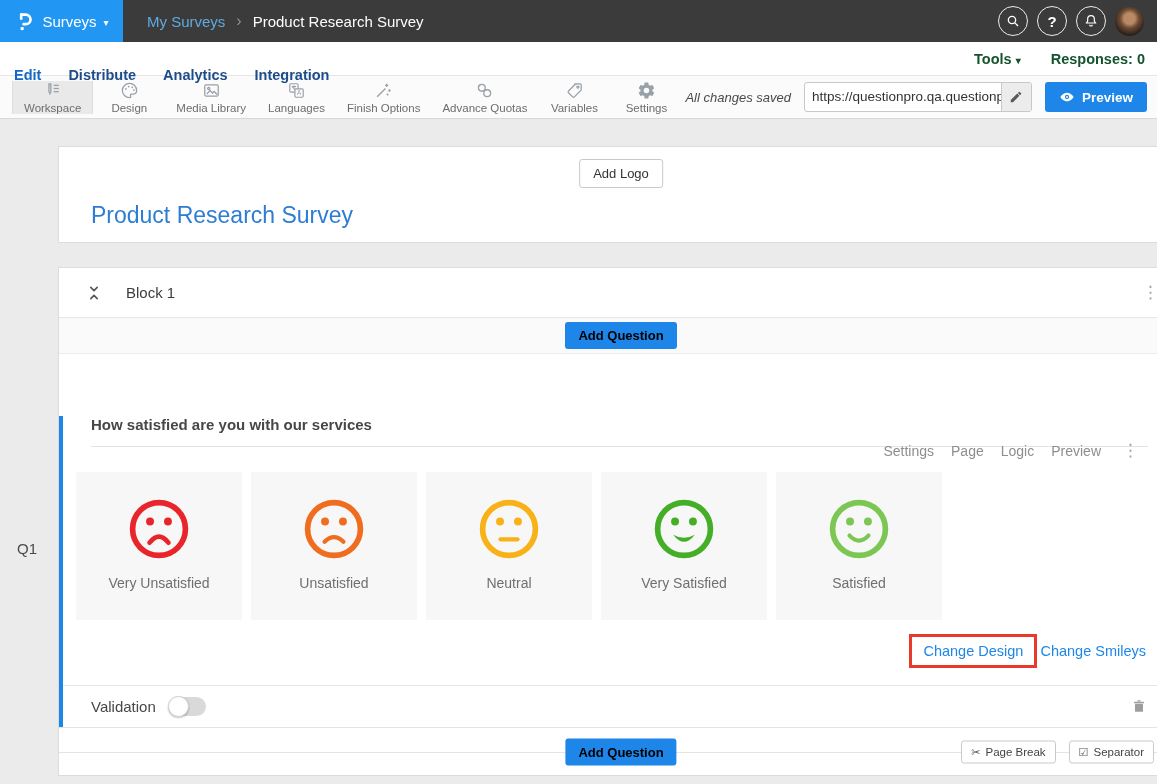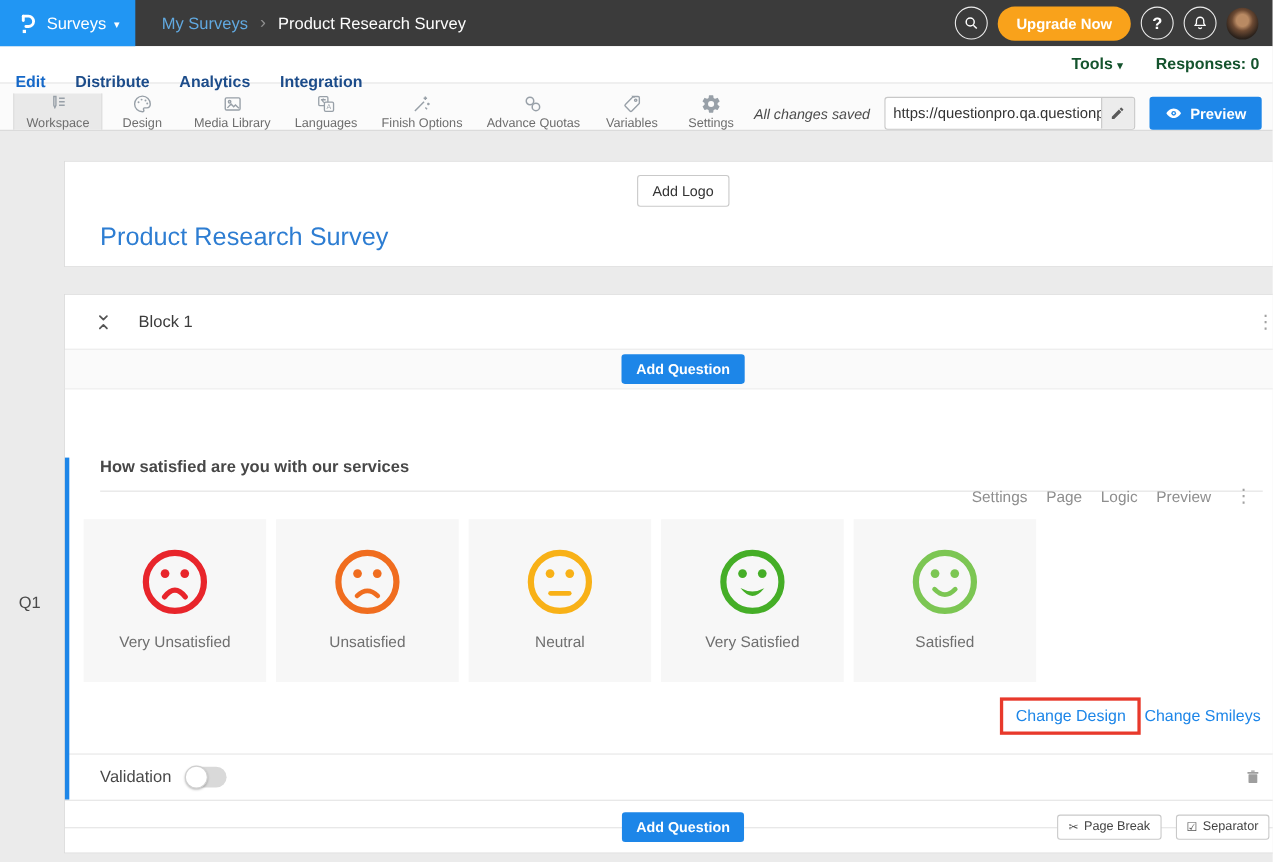--- a/index.html
+++ b/index.html
@@ -28,21 +28,21 @@
     background:radial-gradient(circle at 50% 40%, #b98a63 0 24%, #6d4a33 42%, #2a211b 72%, #171310 100%); }
   
   .subnav { height:33px; background:#fff; display:flex; align-items:center; padding:0 12px 0 14px; }
   .tabs { display:flex; gap:27px; }
   .tab { font-size:14.5px; font-weight:bold; color:#1c4c8a; cursor:pointer; padding:5px 0 3px; border-bottom:2px solid transparent;margin-top:32px; }
   .tab.active { color:#1568c8; border-bottom-color:#1d7bd4; }
   .subnav-right { margin-left:auto; display:flex; gap:30px; align-items:center; }
   .subnav-right .item { font-size:14.5px; font-weight:bold; color:#14532d; cursor:pointer; }
   .subnav-right .caret { font-size:10px; }
   
-  .ribbon { height:44px; background:#fbfbfb; border-top:1px solid #e6e6e6; border-bottom:1px solid #d8d8d8; display:flex; align-items:flex-end; }
+  .ribbon { height:44px; background:#fbfbfb; border-top:1px solid #e6e6e6; border-bottom:1px solid #d8d8d8; display:flex; align-items:center; }
   .ribbon-items { display:flex; padding-left:12px; }
   .ritem { padding:0 11px; min-width:72px; display:flex; flex-direction:column; align-items:center; justify-content:center; gap:2px; cursor:pointer; color:#98a0a8; }
   .ritem.active { background:#e9e9e9; border-left:1px solid #ddd; border-right:1px solid #ddd; }
   .ritem svg { width:19px; height:19px; }
   .rlabel { font-size:11.5px; color:#6d6d6d; white-space:nowrap; }
   .ribbon-right { margin-left:auto; display:flex; align-items:center; gap:13px; padding-right:10px; }
   .save-status { font-style:italic; font-size:13px; color:#4a4a4a; }
   .url-box { width:228px; height:30px; background:#fff; border:1px solid #c8c8c8; border-radius:3px; display:flex; overflow:hidden; }
   .url-text { flex:1; font-size:13.5px; color:#333; line-height:28px; padding:0 7px; white-space:nowrap; overflow:hidden; }
   .url-edit { width:30px; background:#ececec; border-left:1px solid #c8c8c8; display:flex; align-items:center; justify-content:center; color:#5a5a5a; cursor:pointer; }
@@ -57,21 +57,21 @@
   .survey-title { position:absolute; left:32px; bottom:13px; color:#2d7dd2; font-size:23px; font-weight:normal; }
   .qlabel { position:absolute; left:17px; top:421px; font-size:15px; color:#4a4a4a; }
   
   .block { position:relative;margin-top:24px; }
   .block-head { height:50px; border-bottom:1px solid #e6e6e6; display:flex; align-items:center; padding:0 20px 0 16px; }
   .collapse-btn { background:none; border:none; color:#555; cursor:pointer; margin-left:11px; display:flex; }
   .collapse-btn svg { width:16px; height:16px; }
   .block-title { margin-left:24px; font-size:15px; color:#3c3c3c; }
   .kebab { margin-left:auto; color:#a2a2a2; font-size:17px; cursor:pointer; line-height:1; padding:2px 4px; }
   .add-q-row { height:36px; background:#fafafa; border-bottom:1px solid #ededed; display:flex; align-items:center; justify-content:center; }
-  .btn-primary { background:#1d86e8; border:none; border-radius:3px; color:#ffffff; font-weight:bold; font-size:13px; padding:6px 13px; cursor:pointer; font-family:inherit; }
+  .btn-primary { background:#1d86e8; border:none; border-radius:3px; color:#000000; font-weight:bold; font-size:13px; padding:6px 13px; cursor:pointer; font-family:inherit; }
   
   .question { position:relative; }
   .q-accent { position:absolute; left:0; top:0; bottom:0; width:4px; background:#1d86e8; }
   .q-toolbar { position:absolute; top:24px; right:40px; display:flex; align-items:center; gap:17px; }
   .q-toolbar .q-tool { font-size:14px; color:#8e8e8e; cursor:pointer; }
   .q-text-wrap { margin:62px 35px 0 32px; border-bottom:1px solid #e2e2e2; padding-bottom:13px; }
   .q-text { font-size:15px; font-weight:bold; color:#474747; }
   .options { display:flex; gap:9px; margin:25px 0 0 17px; }
   .option-box { width:166px; height:148px; background:#f7f7f7; display:flex; flex-direction:column; align-items:center; cursor:pointer; }
   .smiley { margin-top:24px; width:66px; height:66px; }
@@ -115,21 +115,20 @@
   </div>
   <div class="top-actions">
     <button class="circle-btn">
         <span style="display: flex;">
           <svg viewBox="0 0 24 24" fill="none" stroke="currentColor" stroke-width="2">
             <circle cx="10.5" cy="10.5" r="5.5"></circle>
             <line x1="14.8" y1="14.8" x2="19.5" y2="19.5"></line>
           </svg>
         </span>
       </button>
-    <button class="upgrade-btn">Upgrade Now</button>
     <button class="circle-btn help">
         <span>?</span>
       </button>
     <button class="circle-btn">
         <span style="display: flex;">
           <svg viewBox="0 0 24 24" fill="none" stroke="currentColor" stroke-width="1.8">
             <path d="M12 4a5 5 0 0 0-5 5v3.2L5.3 15h13.4L17 12.2V9a5 5 0 0 0-5-5z"></path>
             <path d="M10 17.5a2 2 0 0 0 4 0"></path>
           </svg>
         </span>

